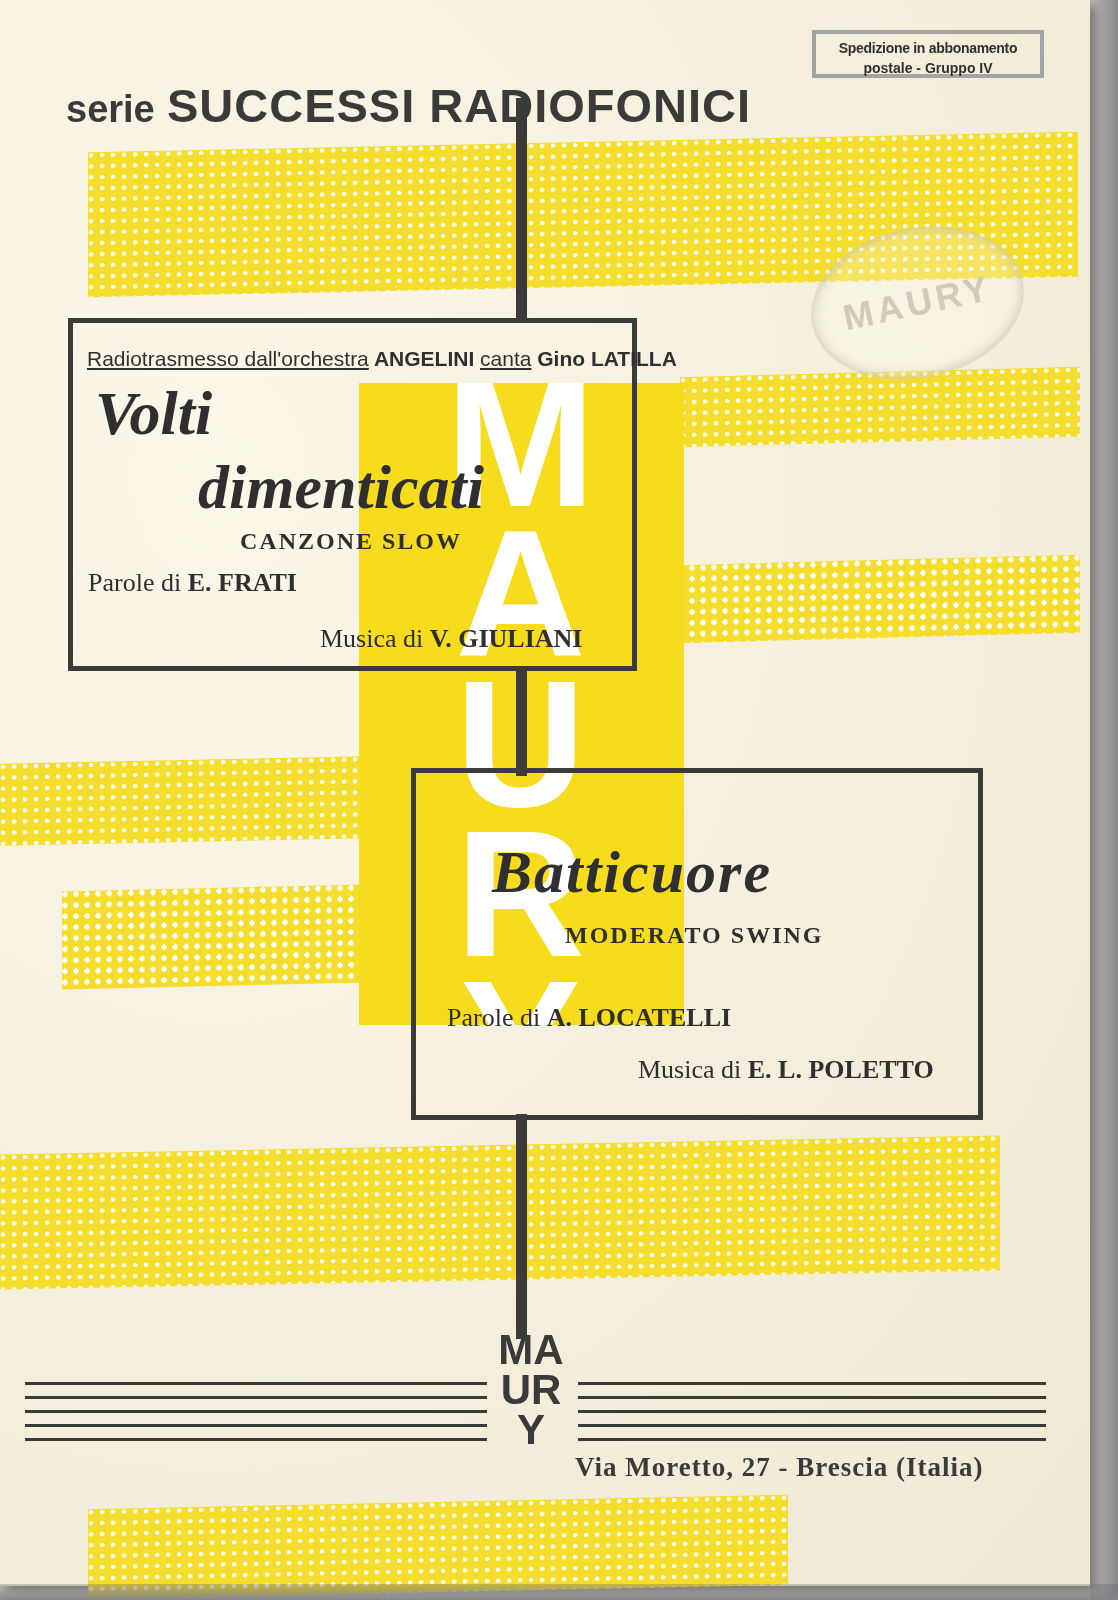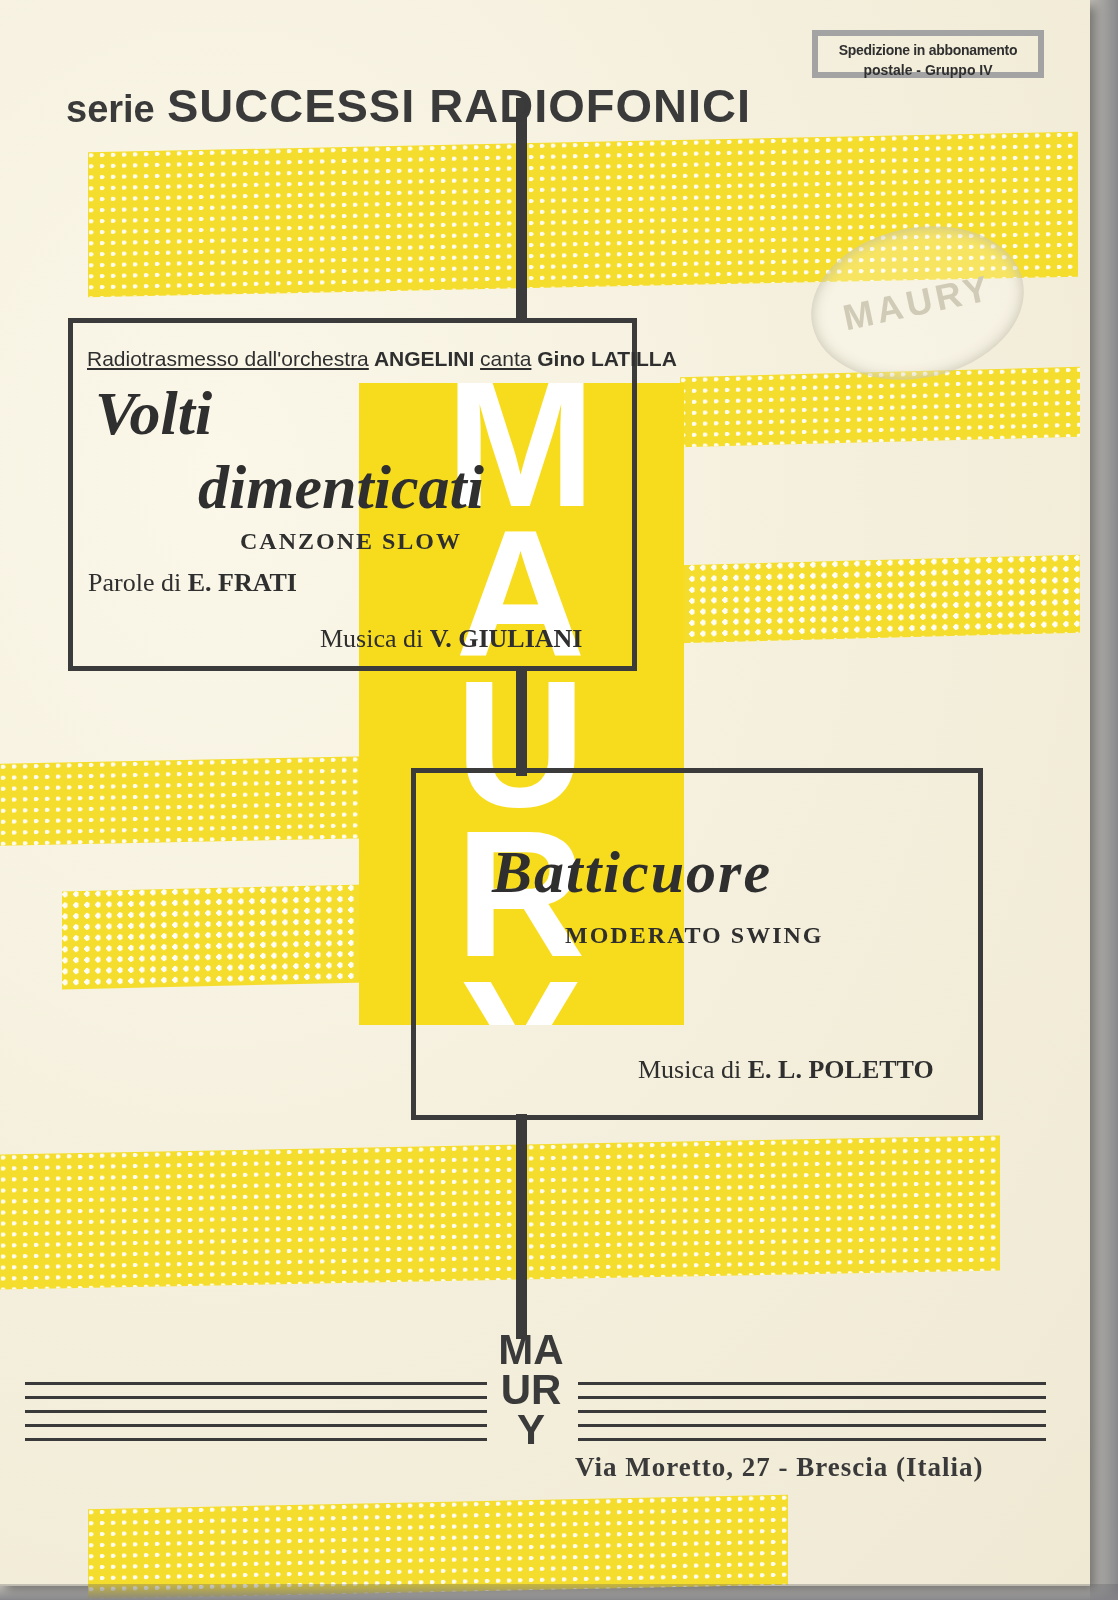--- a/index.html
+++ b/index.html
@@ -107,21 +107,21 @@
     letter-spacing: 1px;
   }
 
   
   .postal {
     position: absolute;
     left: 812px;
     top: 30px;
     width: 232px;
     height: 48px;
-    border: 6px solid #a3a3a3;
+    border: 4px solid #a3a3a3;
     color: #2f2f2f;
     font-size: 14px;
     font-weight: bold;
     text-align: center;
     line-height: 1.45;
     padding-top: 4px;
     box-sizing: border-box;
   }
   .postal div:first-child { letter-spacing: -0.3px; }
 
@@ -307,20 +307,24 @@
     <b>E. FRATI</b>
   </div>
   <div class="credit" id="s1-musica">
     <span>Musica di</span>
     <b>V. GIULIANI</b>
   </div>
 
   <div class="song-box" id="song-2"></div>
   <div class="song-title" id="s2-title-1">Batticuore</div>
   <div class="genre" id="s2-genre">MODERATO  SWING</div>
+  <div class="credit" id="s2-parole">
+    <span>Parole di</span>
+    <b>A. LOCATELLI</b>
+  </div>
   <div class="credit" id="s2-musica">
     <span>Musica di</span>
     <b>E. L. POLETTO</b>
   </div>
 
 
   <div class="staff-group">
     <div class="staff" style="left:25px; top:1382px; width:462px;"></div>
     <div class="staff" style="left:25px; top:1396px; width:462px;"></div>
     <div class="staff" style="left:25px; top:1410px; width:462px;"></div>

